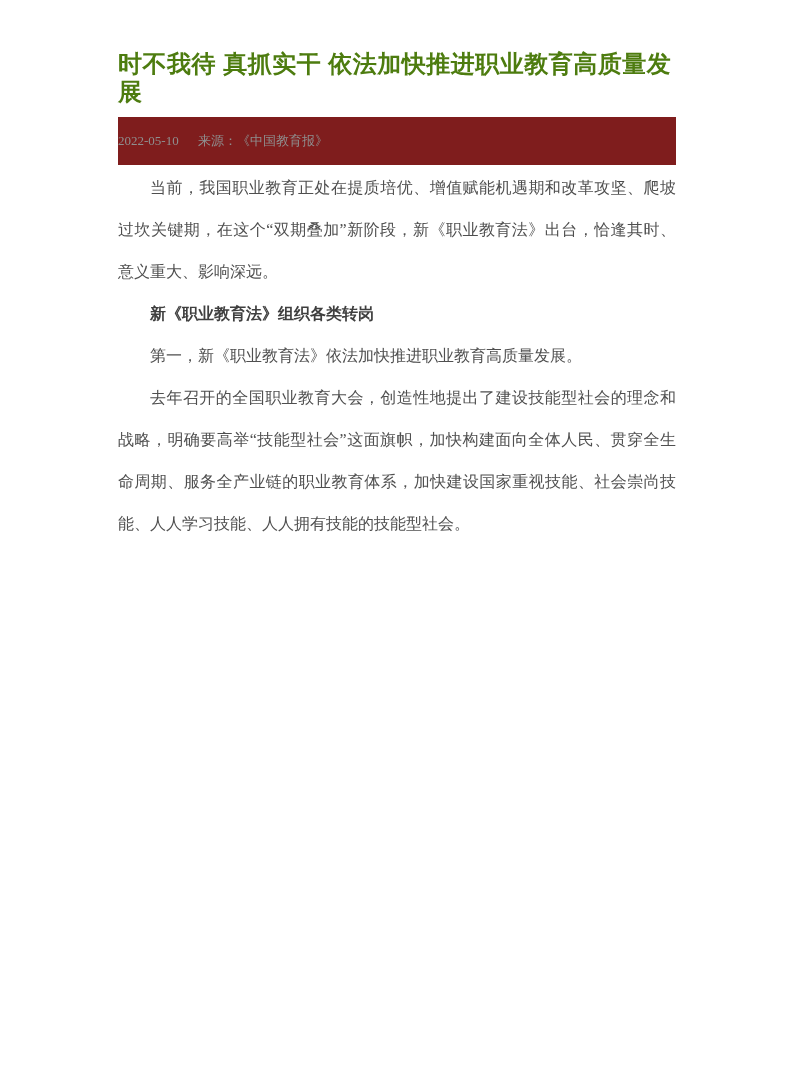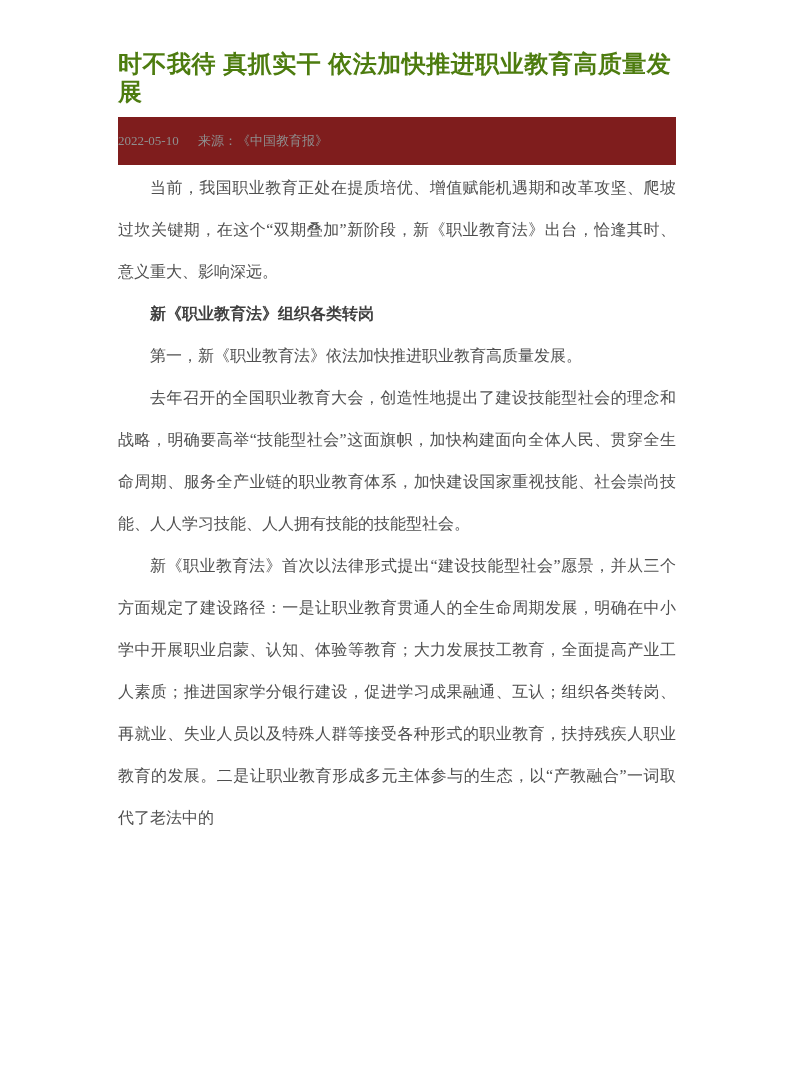--- a/index.html
+++ b/index.html
@@ -67,17 +67,16 @@
     <div class="meta-bar">
       <span class="meta-date">2022-05-10</span>
       <span class="meta-source">来源：《中国教育报》</span>
     </div>
 
     <div class="content">
       <p>当前，我国职业教育正处在提质培优、增值赋能机遇期和改革攻坚、爬坡过坎关键期，在这个“双期叠加”新阶段，新《职业教育法》出台，恰逢其时、意义重大、影响深远。</p>
       <p class="heading">新《职业教育法》组织各类转岗</p>
       <p>第一，新《职业教育法》依法加快推进职业教育高质量发展。</p>
       <p>去年召开的全国职业教育大会，创造性地提出了建设技能型社会的理念和战略，明确要高举“技能型社会”这面旗帜，加快构建面向全体人民、贯穿全生命周期、服务全产业链的职业教育体系，加快建设国家重视技能、社会崇尚技能、人人学习技能、人人拥有技能的技能型社会。</p>
-      <p>新《职业教育法》首次以法律形式提出“建设技能型社会”愿景，并从三个方面规定了建设路径：一是让职业教育贯通人的全生命周期发展，明确在中小学中开展职业启蒙、认知、体验等教育；大力发展技工教育，全面提高产业工人素质；推进国家学分银行建设，促进学习成果融通、互认；组织各类转岗、再就业、失业人员以及特殊人群等接受各种形式的职业教育，扶持残疾人职业教育的发展。二是让职业教育形成多元主体参与的生态，以“产教融合”一词取代了老法中的</p>
     </div>
 
   </div>
 </div>
 
 </body></html>

